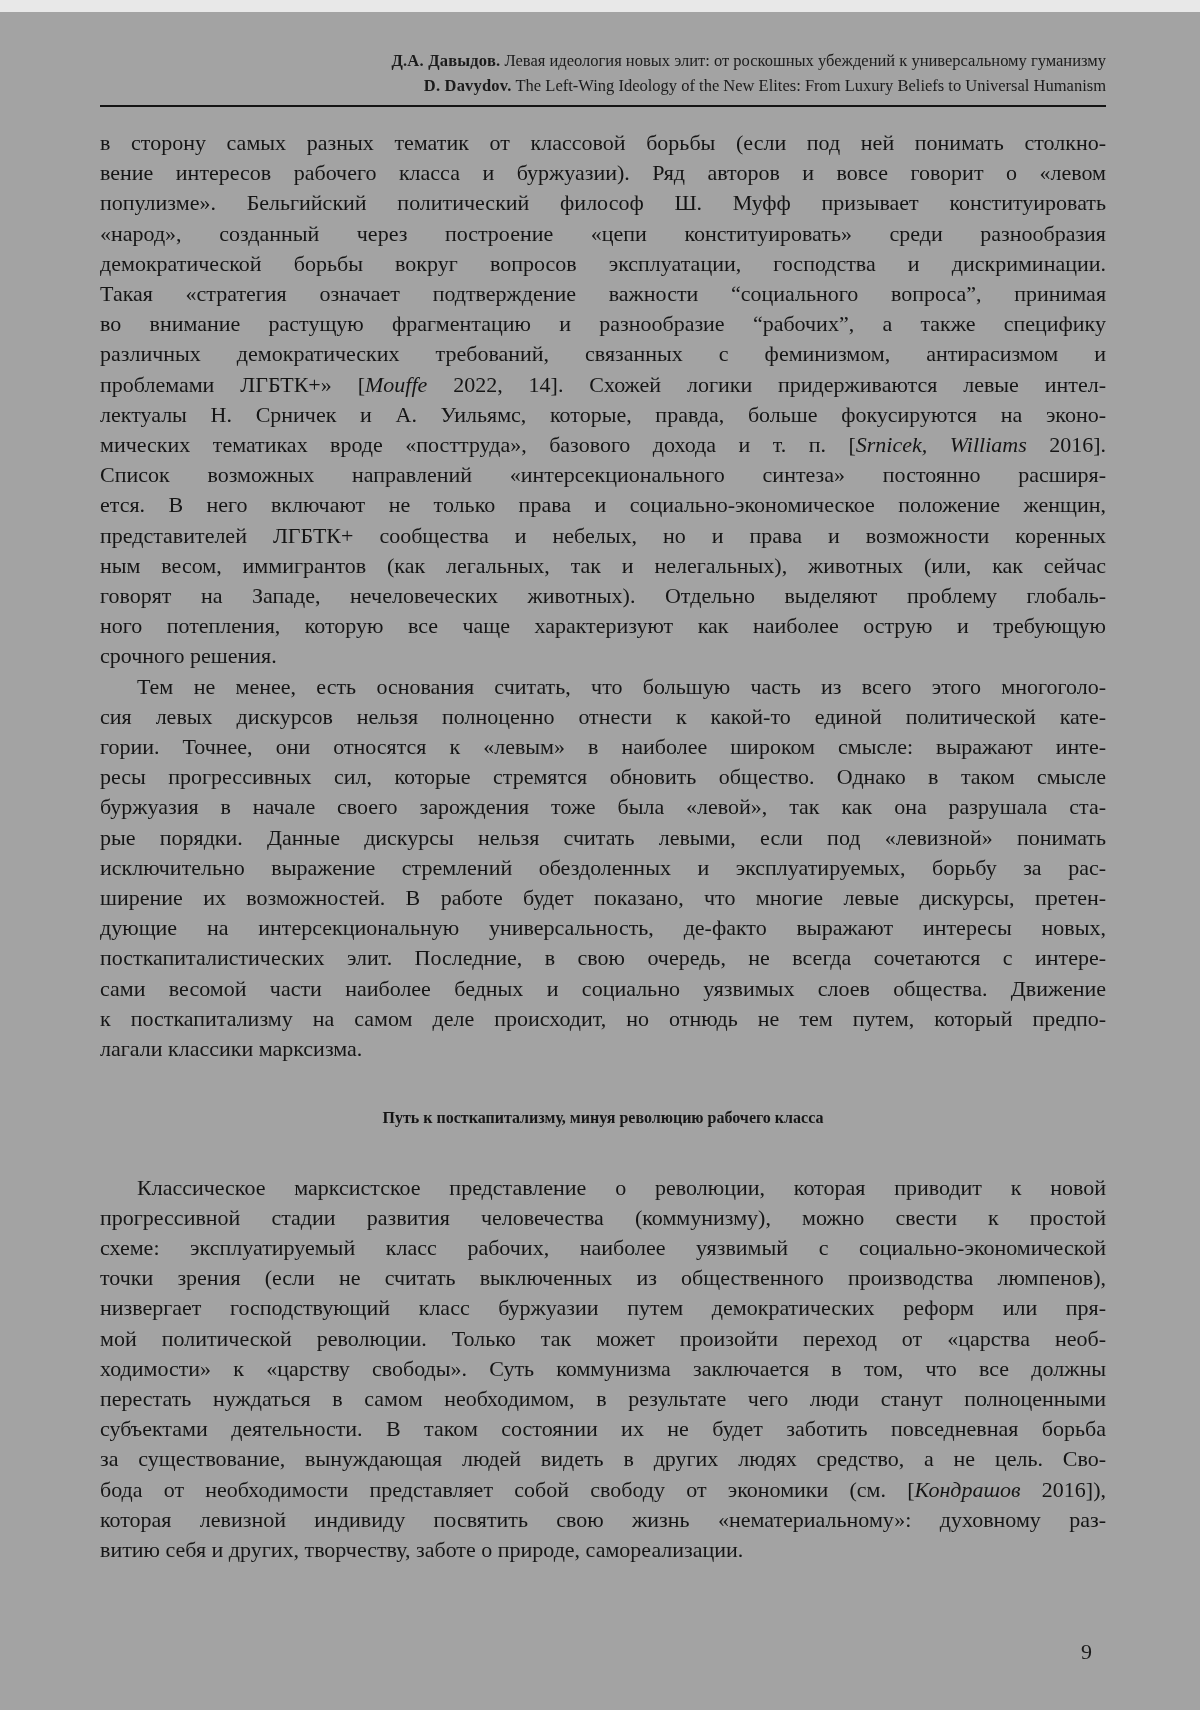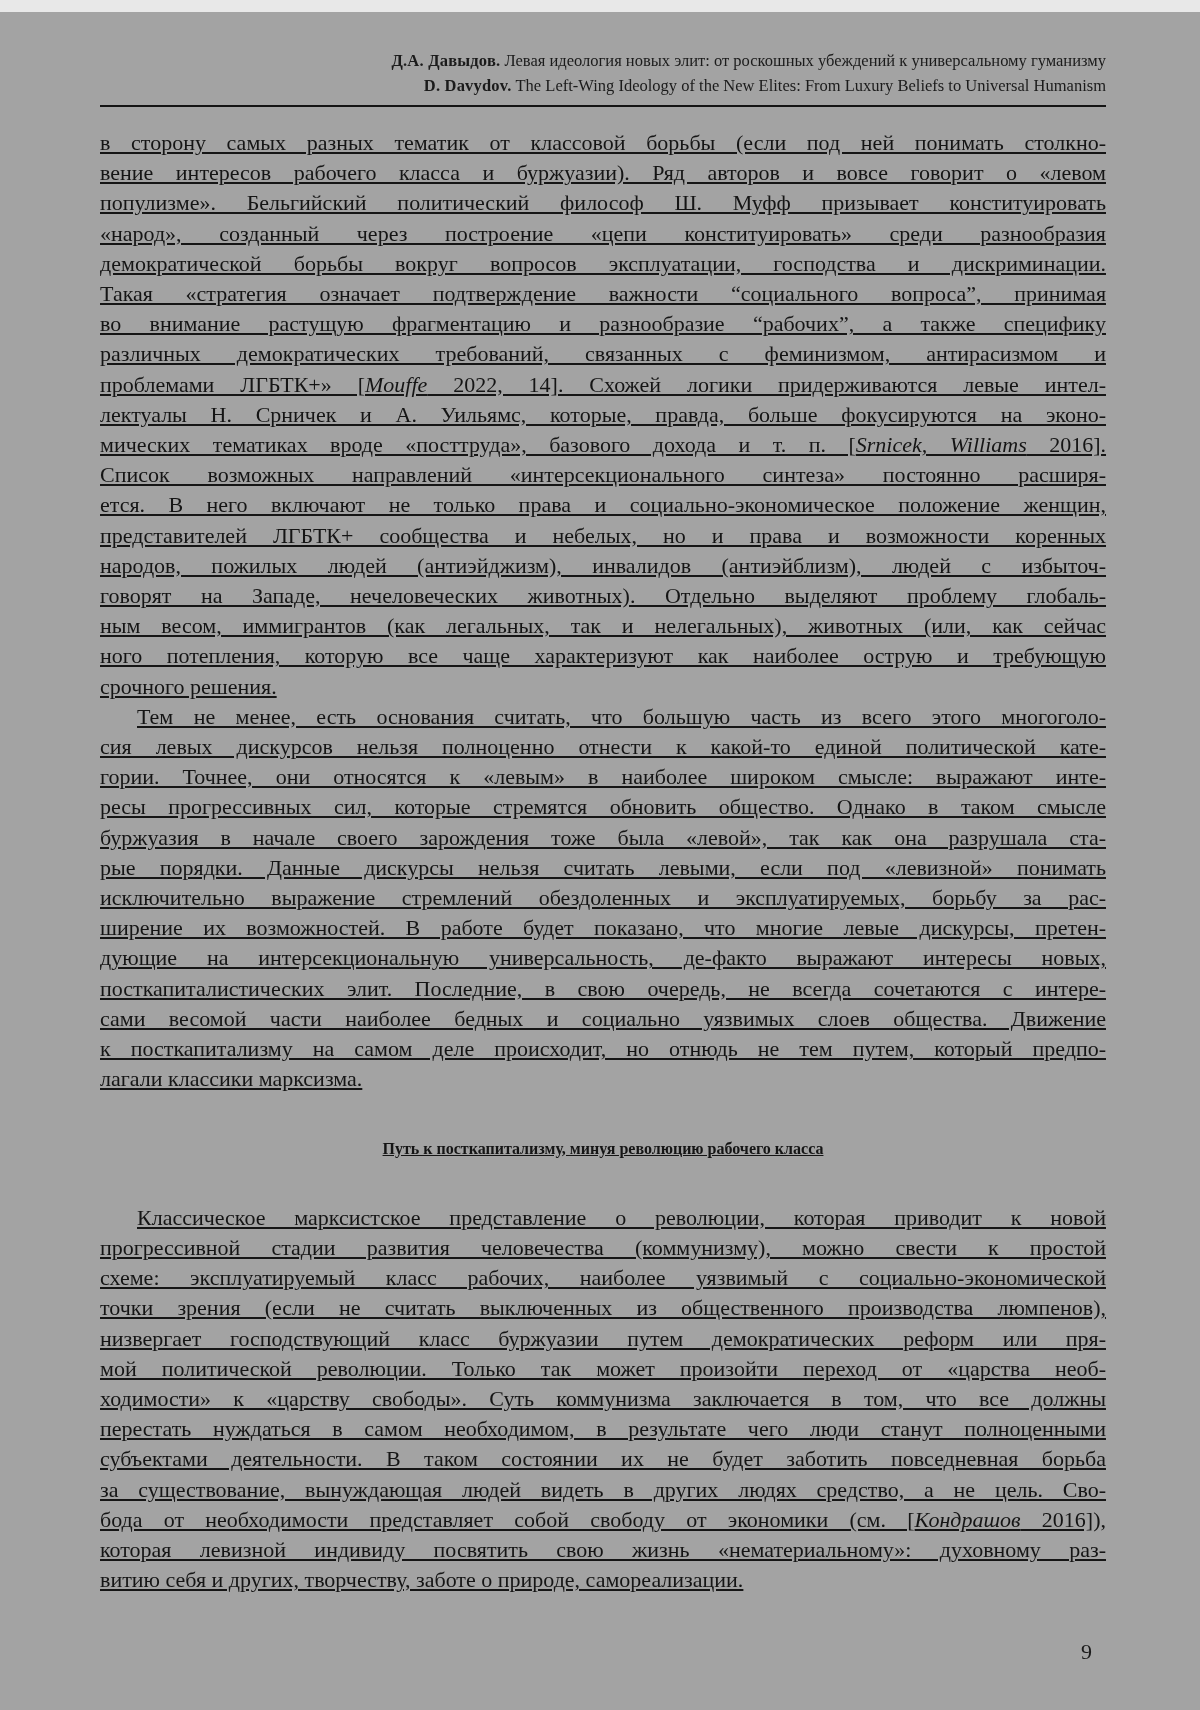--- a/index.html
+++ b/index.html
@@ -34,21 +34,20 @@
   .header b { letter-spacing: 0.2px; }
   .rule {
     margin-top: 7px;
     border-top: 2.5px solid #141414;
     height: 0;
   }
   .body {
     margin-top: 21px;
     font-size: 22px;
     line-height: 30.2px;
-    text-decoration: underline;
   }
   .para { margin: 0; }
   .ln {
     text-align: justify;
     text-align-last: justify;
   }
   .ln.lastln { text-align-last: left; }
   .ln.indent { text-indent: 37px; }
   .section-heading {
     font-weight: bold;
@@ -84,23 +83,22 @@
           <div class="ln">демократической борьбы вокруг вопросов эксплуатации, господства и дискриминации.</div>
           <div class="ln">Такая «стратегия означает подтверждение важности “социального вопроса”, принимая</div>
           <div class="ln">во внимание растущую фрагментацию и разнообразие “рабочих”, а также специфику</div>
           <div class="ln">различных демократических требований, связанных с феминизмом, антирасизмом и</div>
           <div class="ln">проблемами ЛГБТК+» [<i>Mouffe</i> 2022, 14]. Схожей логики придерживаются левые интел-</div>
           <div class="ln">лектуалы Н. Срничек и А. Уильямс, которые, правда, больше фокусируются на эконо-</div>
           <div class="ln">мических тематиках вроде «посттруда», базового дохода и т. п. [<i>Srnicek, Williams</i> 2016].</div>
           <div class="ln">Список возможных направлений «интерсекционального синтеза» постоянно расширя-</div>
           <div class="ln">ется. В него включают не только права и социально-экономическое положение женщин,</div>
           <div class="ln">представителей ЛГБТК+ сообщества и небелых, но и права и возможности коренных</div>
-          <div class="ln">народов, пожилых людей (антиэйджизм), инвалидов (антиэйблизм), людей с избыточ-</div>
+          <div class="ln">ным весом, иммигрантов (как легальных, так и нелегальных), животных (или, как сейчас</div>
           <div class="ln">говорят на Западе, нечеловеческих животных). Отдельно выделяют проблему глобаль-</div>
-          <div class="ln">ным весом, иммигрантов (как легальных, так и нелегальных), животных (или, как сейчас</div>
           <div class="ln">ного потепления, которую все чаще характеризуют как наиболее острую и требующую</div>
           <div class="ln lastln">срочного решения.</div>
         </div>
         <div class="para">
           <div class="ln indent">Тем не менее, есть основания считать, что большую часть из всего этого многоголо-</div>
           <div class="ln">сия левых дискурсов нельзя полноценно отнести к какой-то единой политической кате-</div>
           <div class="ln">гории. Точнее, они относятся к «левым» в наиболее широком смысле: выражают инте-</div>
           <div class="ln">ресы прогрессивных сил, которые стремятся обновить общество. Однако в таком смысле</div>
           <div class="ln">буржуазия в начале своего зарождения тоже была «левой», так как она разрушала ста-</div>
           <div class="ln">рые порядки. Данные дискурсы нельзя считать левыми, если под «левизной» понимать</div>

